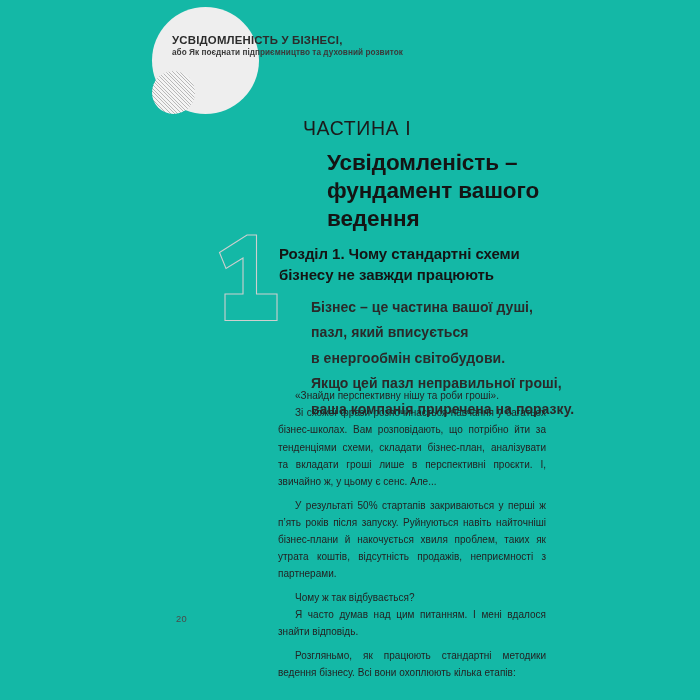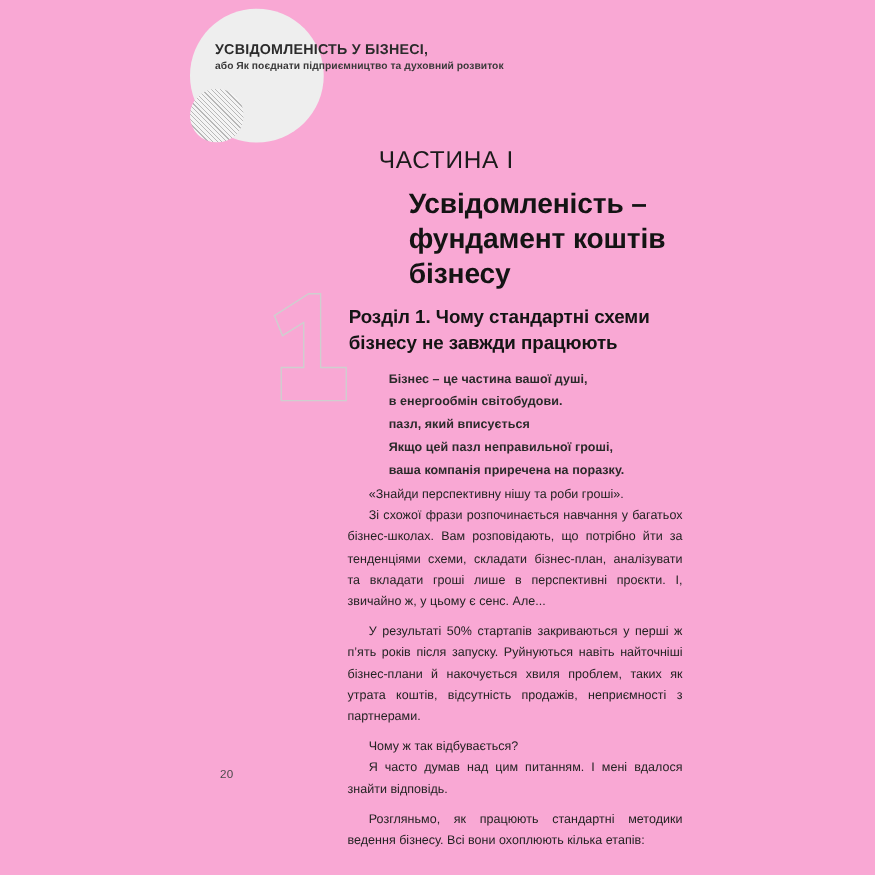--- a/index.html
+++ b/index.html
@@ -10,21 +10,21 @@
   }
   body {
     font-family: "Liberation Sans", sans-serif;
     -webkit-font-smoothing: antialiased;
   }
 
   #page {
     position: relative;
     width: 700px;
     height: 700px;
-    background: #f9a8d4;
+    background: #14b8a6;
     overflow: hidden;
     box-sizing: border-box;
   }
 
   
   .deco-circle-gray {
     position: absolute;
     left: 152px;
     top: 7px;
     width: 107px;
@@ -122,21 +122,21 @@
     letter-spacing: -0.05px;
     margin-left: 35px;
   }
 
   
   .epigraph {
     position: absolute;
     left: 311px;
     top: 295px;
     width: 240px;
-    font-size: 10px;
+    font-size: 14px;
     font-weight: bold;
     color: #2a2a2a;
     line-height: 1.82;
     letter-spacing: 0.05px;
   }
   .epigraph .el {
     display: block;
     white-space: nowrap;
   }
 
@@ -179,33 +179,33 @@
   <div class="deco-circle-gray"></div>
   <div class="deco-circle-hatch"></div>
 
   <div class="running-head">
     <div class="rh-main">УСВІДОМЛЕНІСТЬ У БІЗНЕСІ,</div>
     <div class="rh-sub">або Як поєднати підприємництво та духовний розвиток</div>
   </div>
 
   <div class="part-block">
     <div class="part-label">ЧАСТИНА I</div>
-    <div class="part-title">Усвідомленість – фундамент коштів бізнесу</div>
+    <div class="part-title">Усвідомленість – фундамент вашого ведення</div>
   </div>
 
   <svg class="big-numeral" viewBox="0 0 80 92">
     <path d="M3.5 20.5 L31 3 L40.5 3 L40.5 62 L61 62 L61 88.5 L9 88.5 L9 62 L27 62 L27 26 L10 36.5 Z" fill="none" stroke="#cfcfcf" stroke-width="1.1" stroke-linejoin="miter"></path>
   </svg>
 
   <div class="chapter-heading">Розділ 1. Чому стандартні схеми бізнесу не завжди працюють</div>
 
   <div class="epigraph">
     <span class="el">Бізнес – це частина вашої душі,</span>
+    <span class="el">пазл, який вписується</span>
     <span class="el">в енергообмін світобудови.</span>
-    <span class="el">пазл, який вписується</span>
     <span class="el">Якщо цей пазл неправильної гроші,</span>
     <span class="el">ваша компанія приречена на поразку.</span>
   </div>
 
   <div class="body-col">
     <p>«Знайди перспективну нішу та роби гроші».</p>
     <p>Зі схожої фрази розпочинається навчання у багатьох бізнес-школах. Вам розповідають, що потрібно йти за тенденціями схеми, складати бізнес-план, аналізувати та вкладати гроші лише в перспективні проєкти. І, звичайно ж, у цьому є сенс. Але...</p>
     <p class="gap">У результаті 50% стартапів закриваються у перші ж п’ять років після запуску. Руйнуються навіть найточніші бізнес-плани й накочується хвиля проблем, таких як утрата коштів, відсутність продажів, неприємності з партнерами.</p>
     <p class="gap">Чому ж так відбувається?</p>
     <p>Я часто думав над цим питанням. І мені вдалося знайти відповідь.</p>

